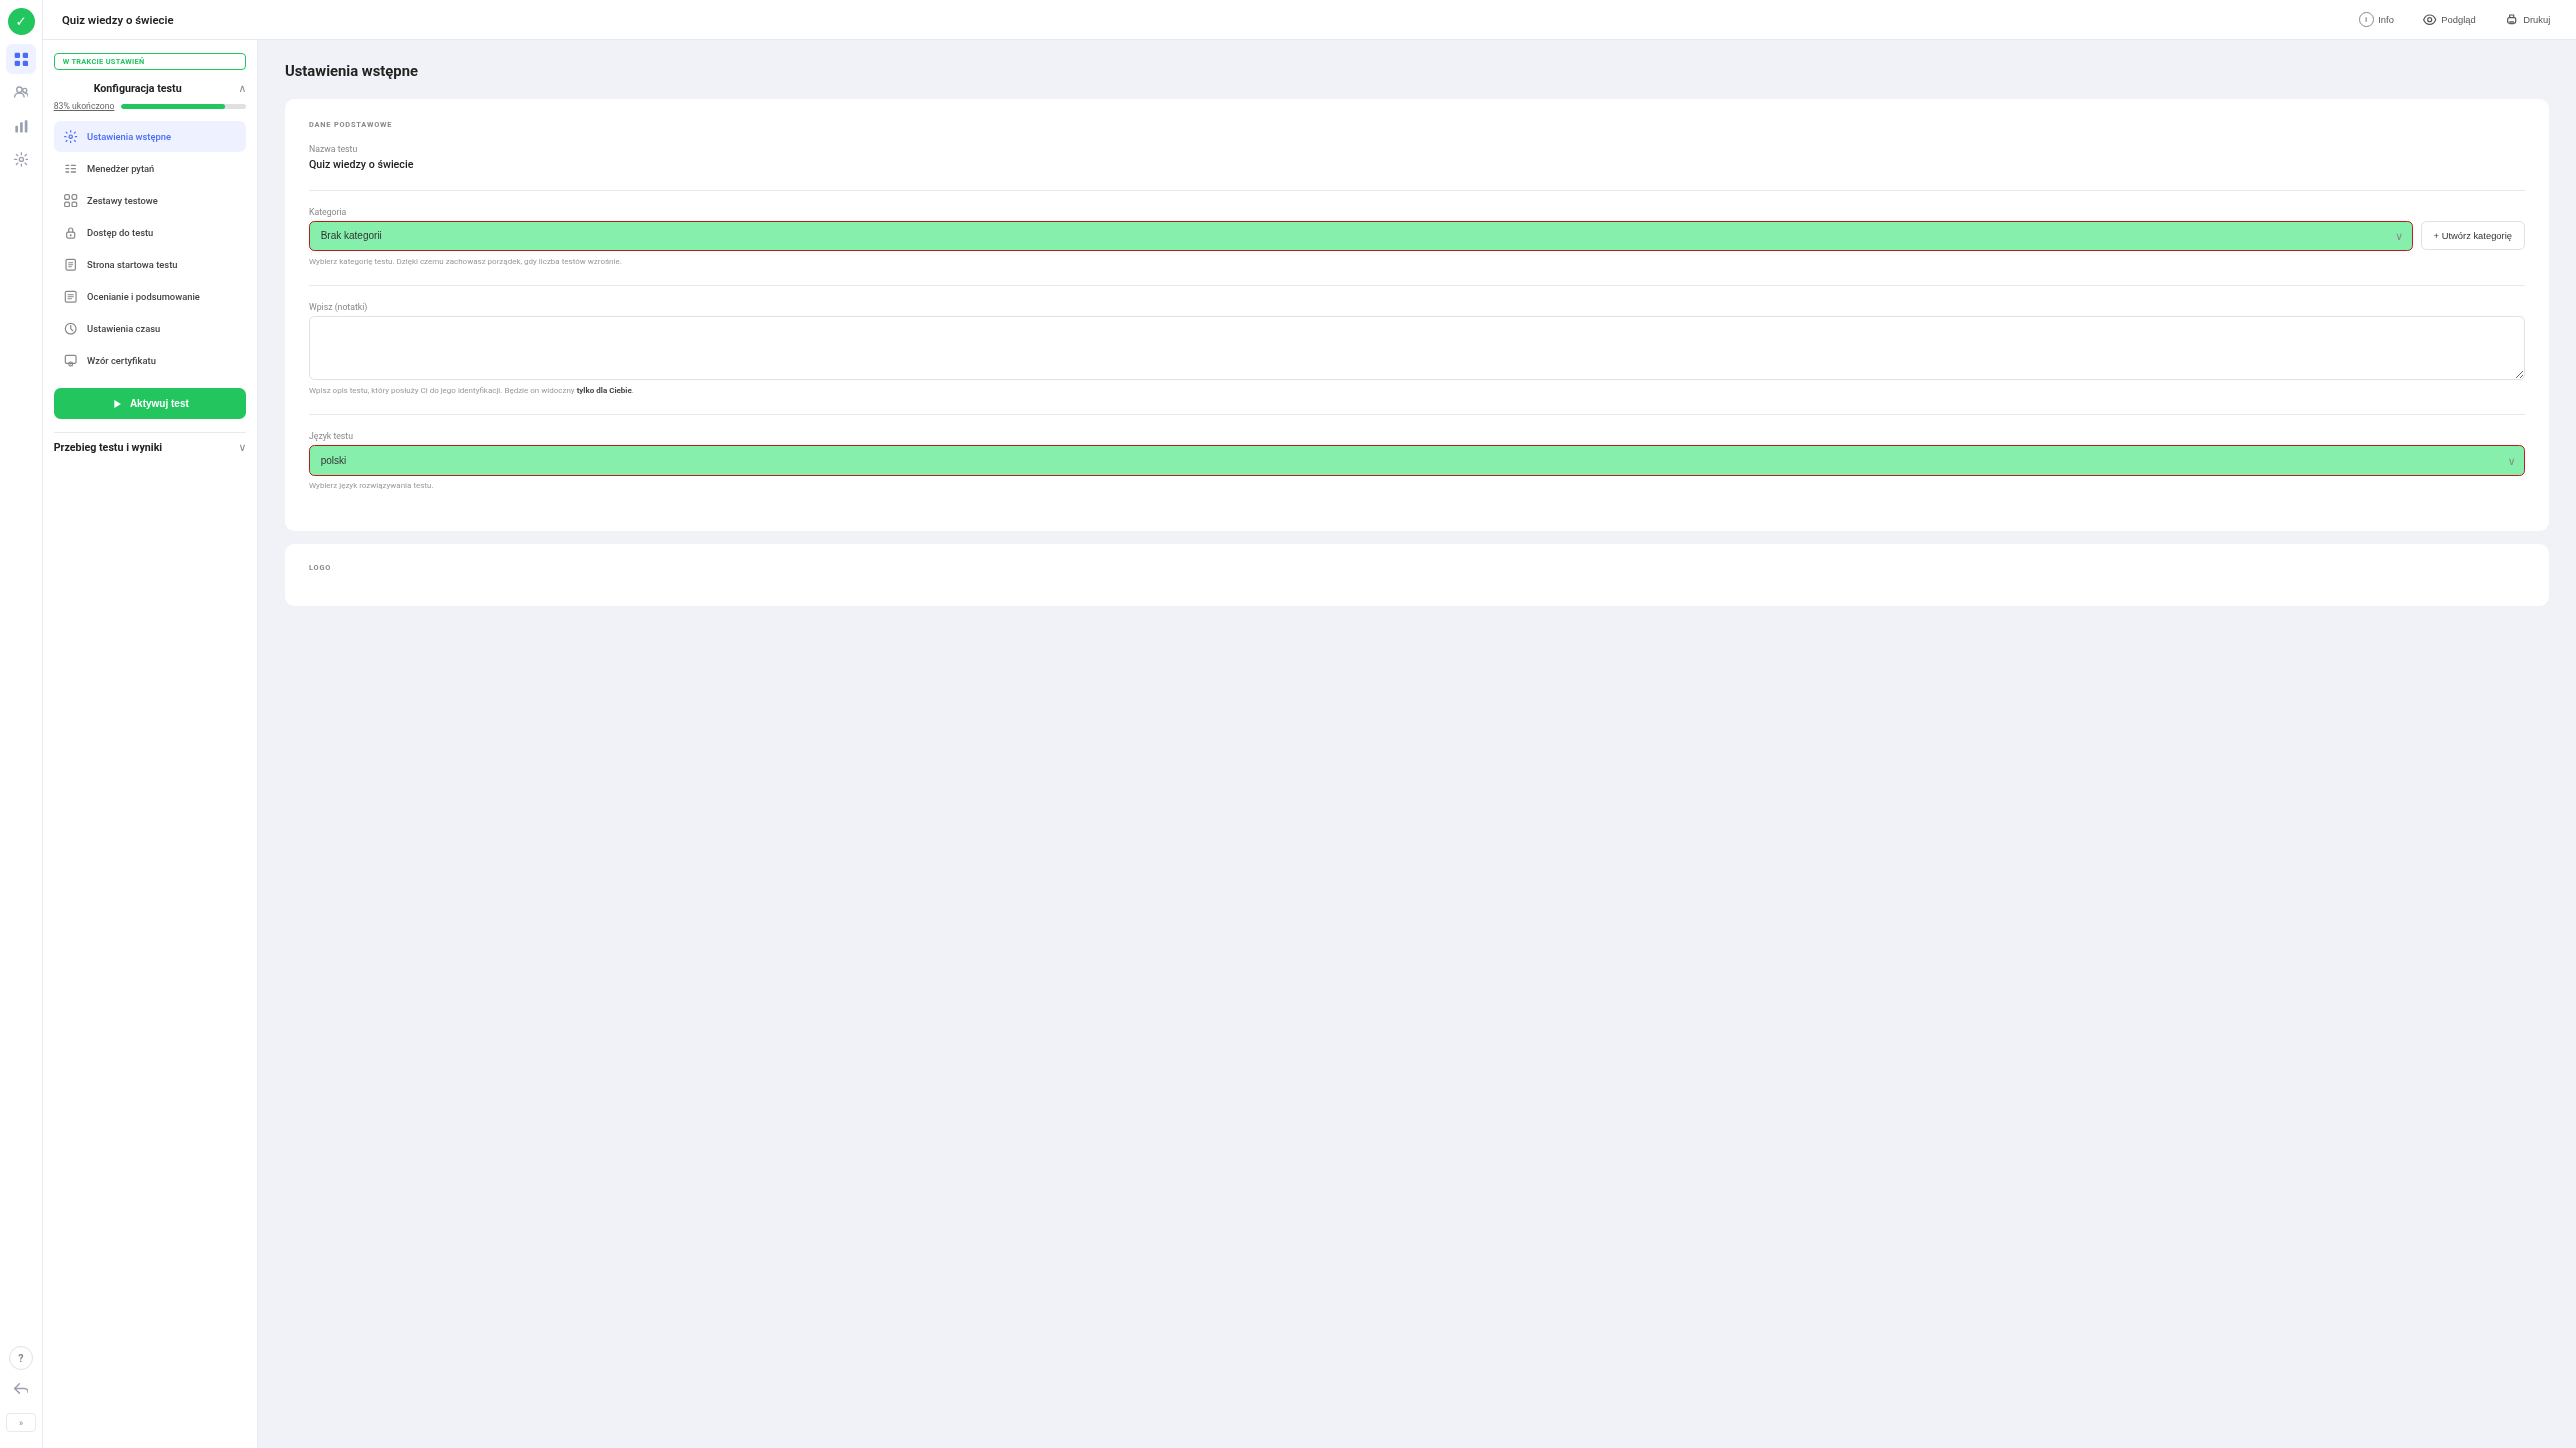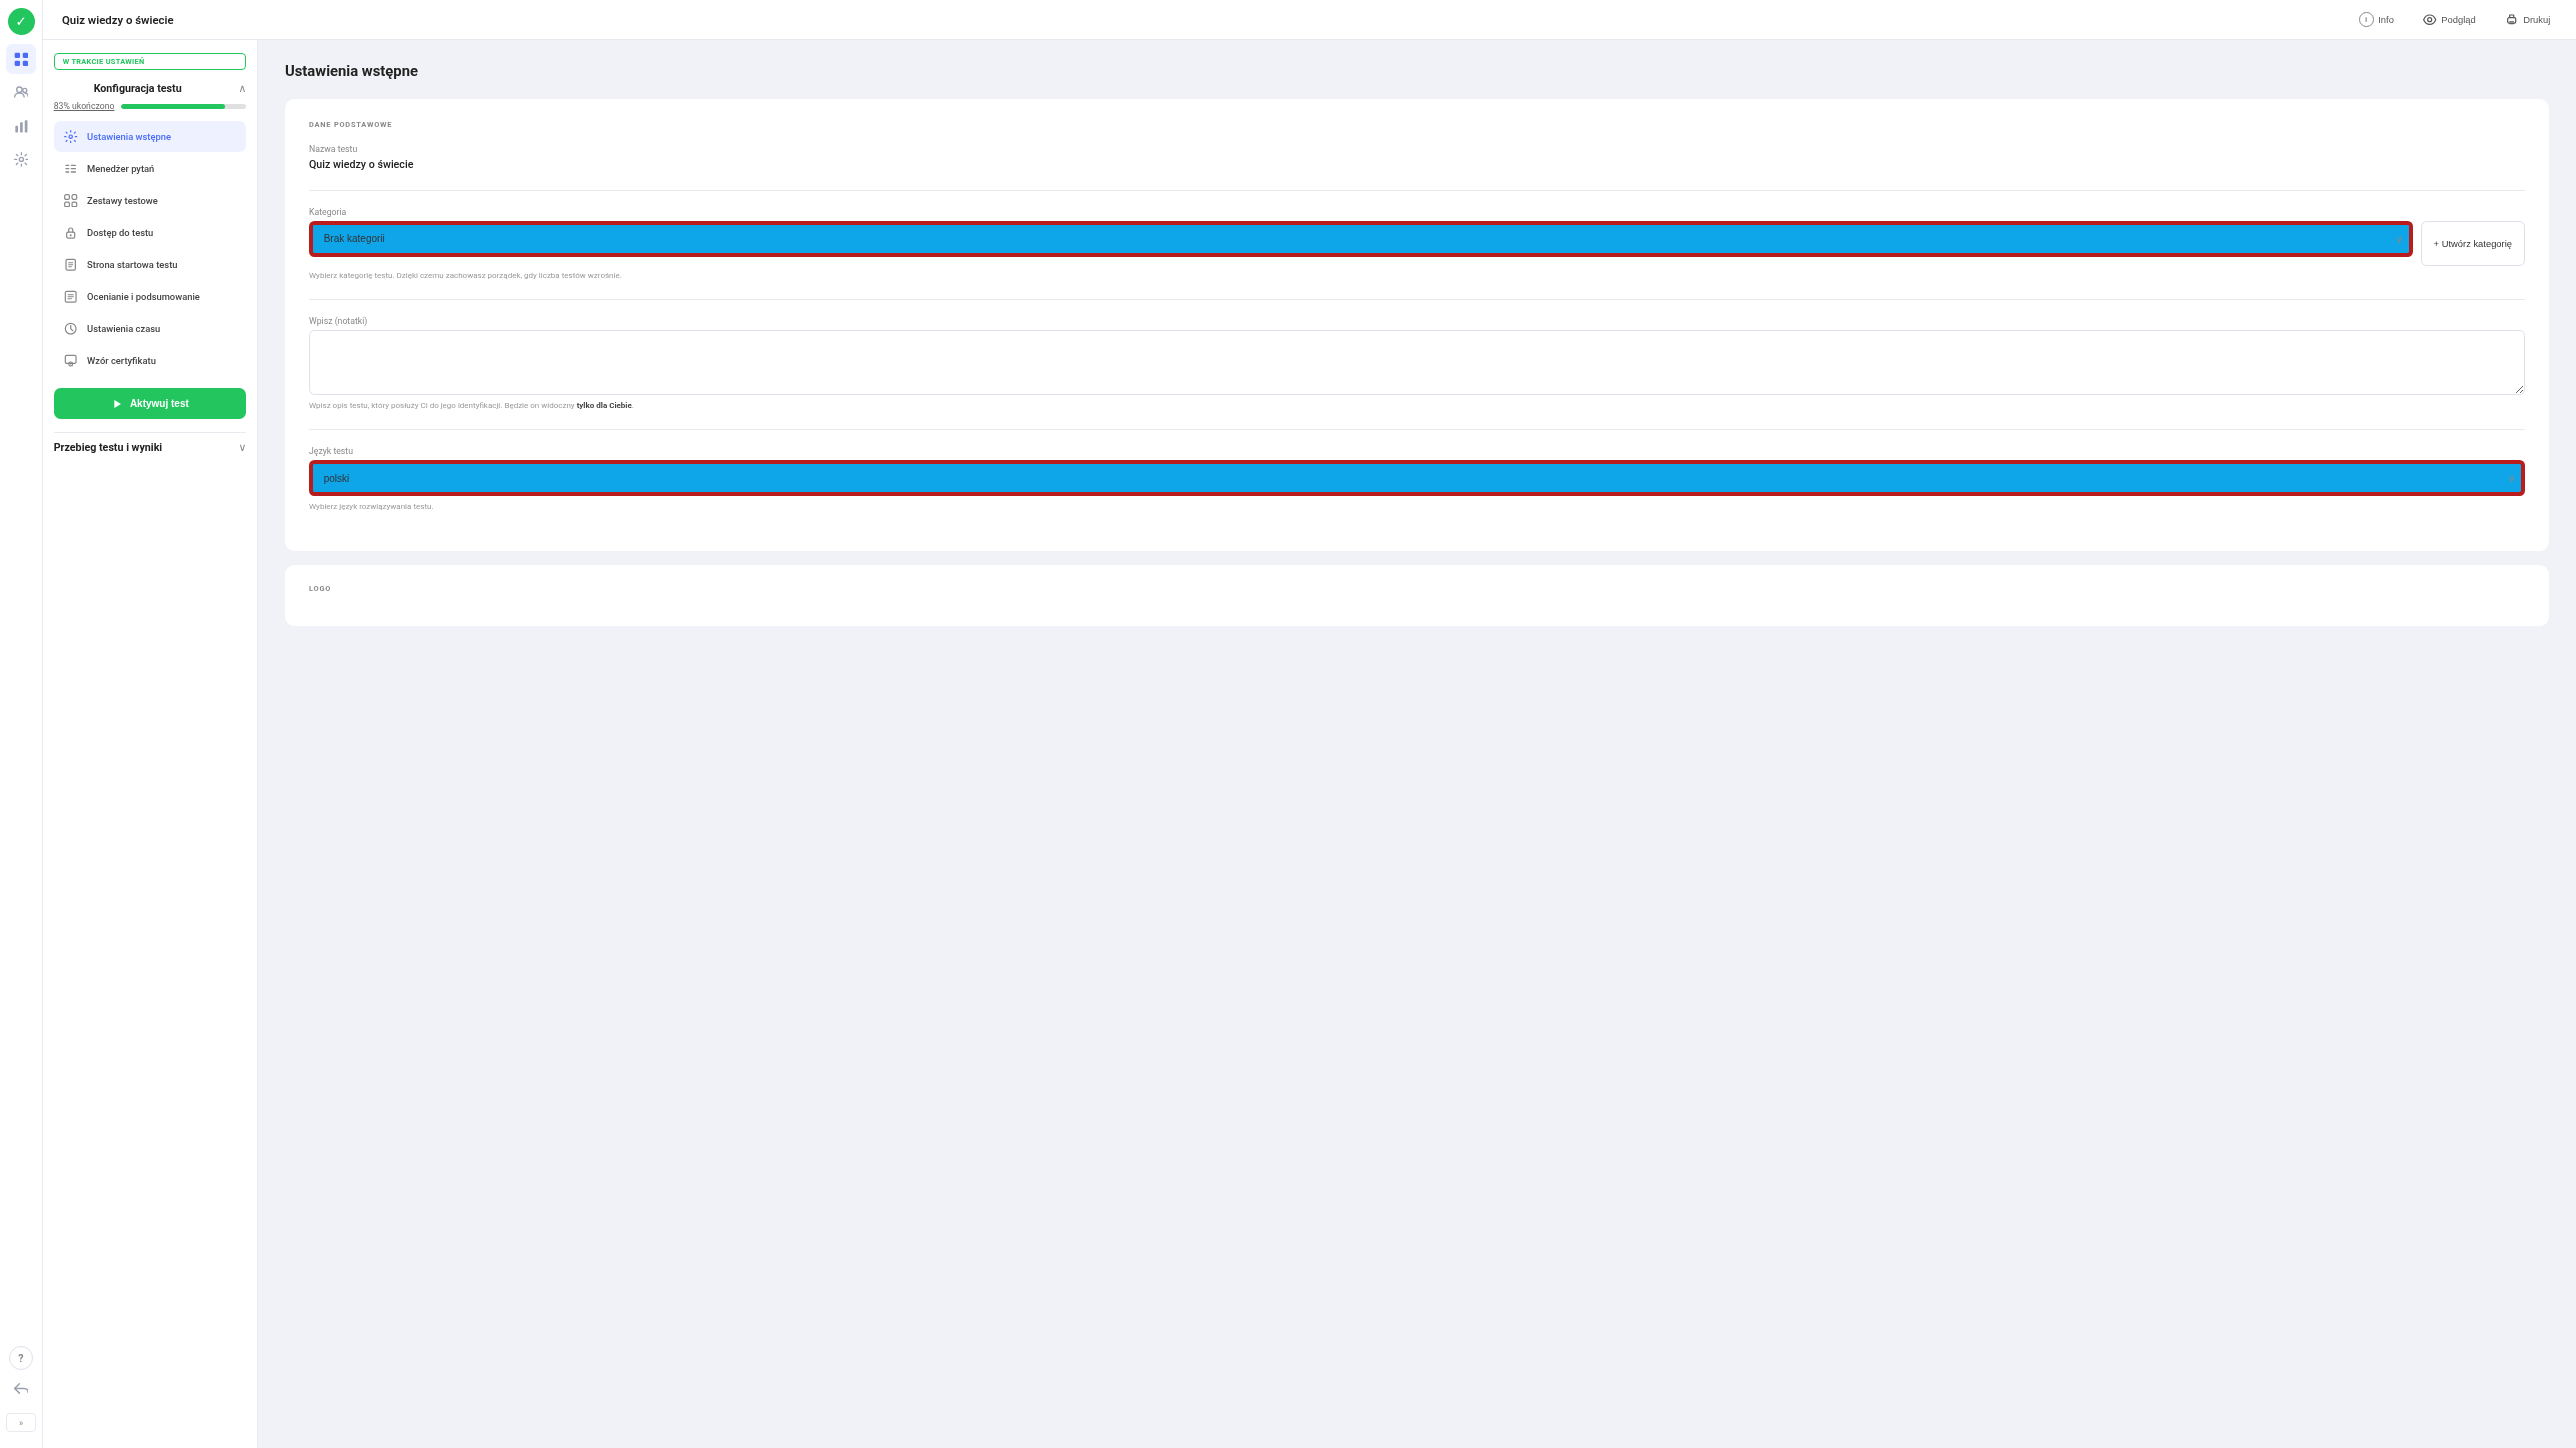--- a/index.html
+++ b/index.html
@@ -288,26 +288,26 @@
       border-bottom: 0.7px solid #e8eaf0;
       margin: 16px 0;
     }
 
     .select-wrapper {
       position: relative;
       margin-bottom: 5.4px;
     }
     .select-field {
       width: 100%;
-      border: 4px solid #b91c1c;
+      border: 1px solid #b91c1c;
       border-radius: 5.4px;
       padding: 8.7px 10.7px;
       font-size: 10px;
       color: #333;
-      background: #0ea5e9;
+      background: #86efac;
       appearance: none;
       cursor: pointer;
       outline: none;
     }
     .select-arrow {
       position: absolute;
       right: 9.4px;
       top: 50%;
       transform: translateY(-50%);
       font-size: 10.7px;
@@ -324,21 +324,21 @@
     .select-row .select-wrapper {
       flex: 1;
       margin-bottom: 0;
     }
     .create-category-btn {
       background: #fff;
       border: 1px solid #dde1ec;
       color: #333;
       font-size: 9.4px;
       font-weight: 500;
-      padding: 16px 12px;
+      padding: 8px 12px;
       border-radius: 5.4px;
       cursor: pointer;
       display: flex;
       align-items: center;
       gap: 4px;
       white-space: nowrap;
     }
 
     .helper-text {
       font-size: 8px;

